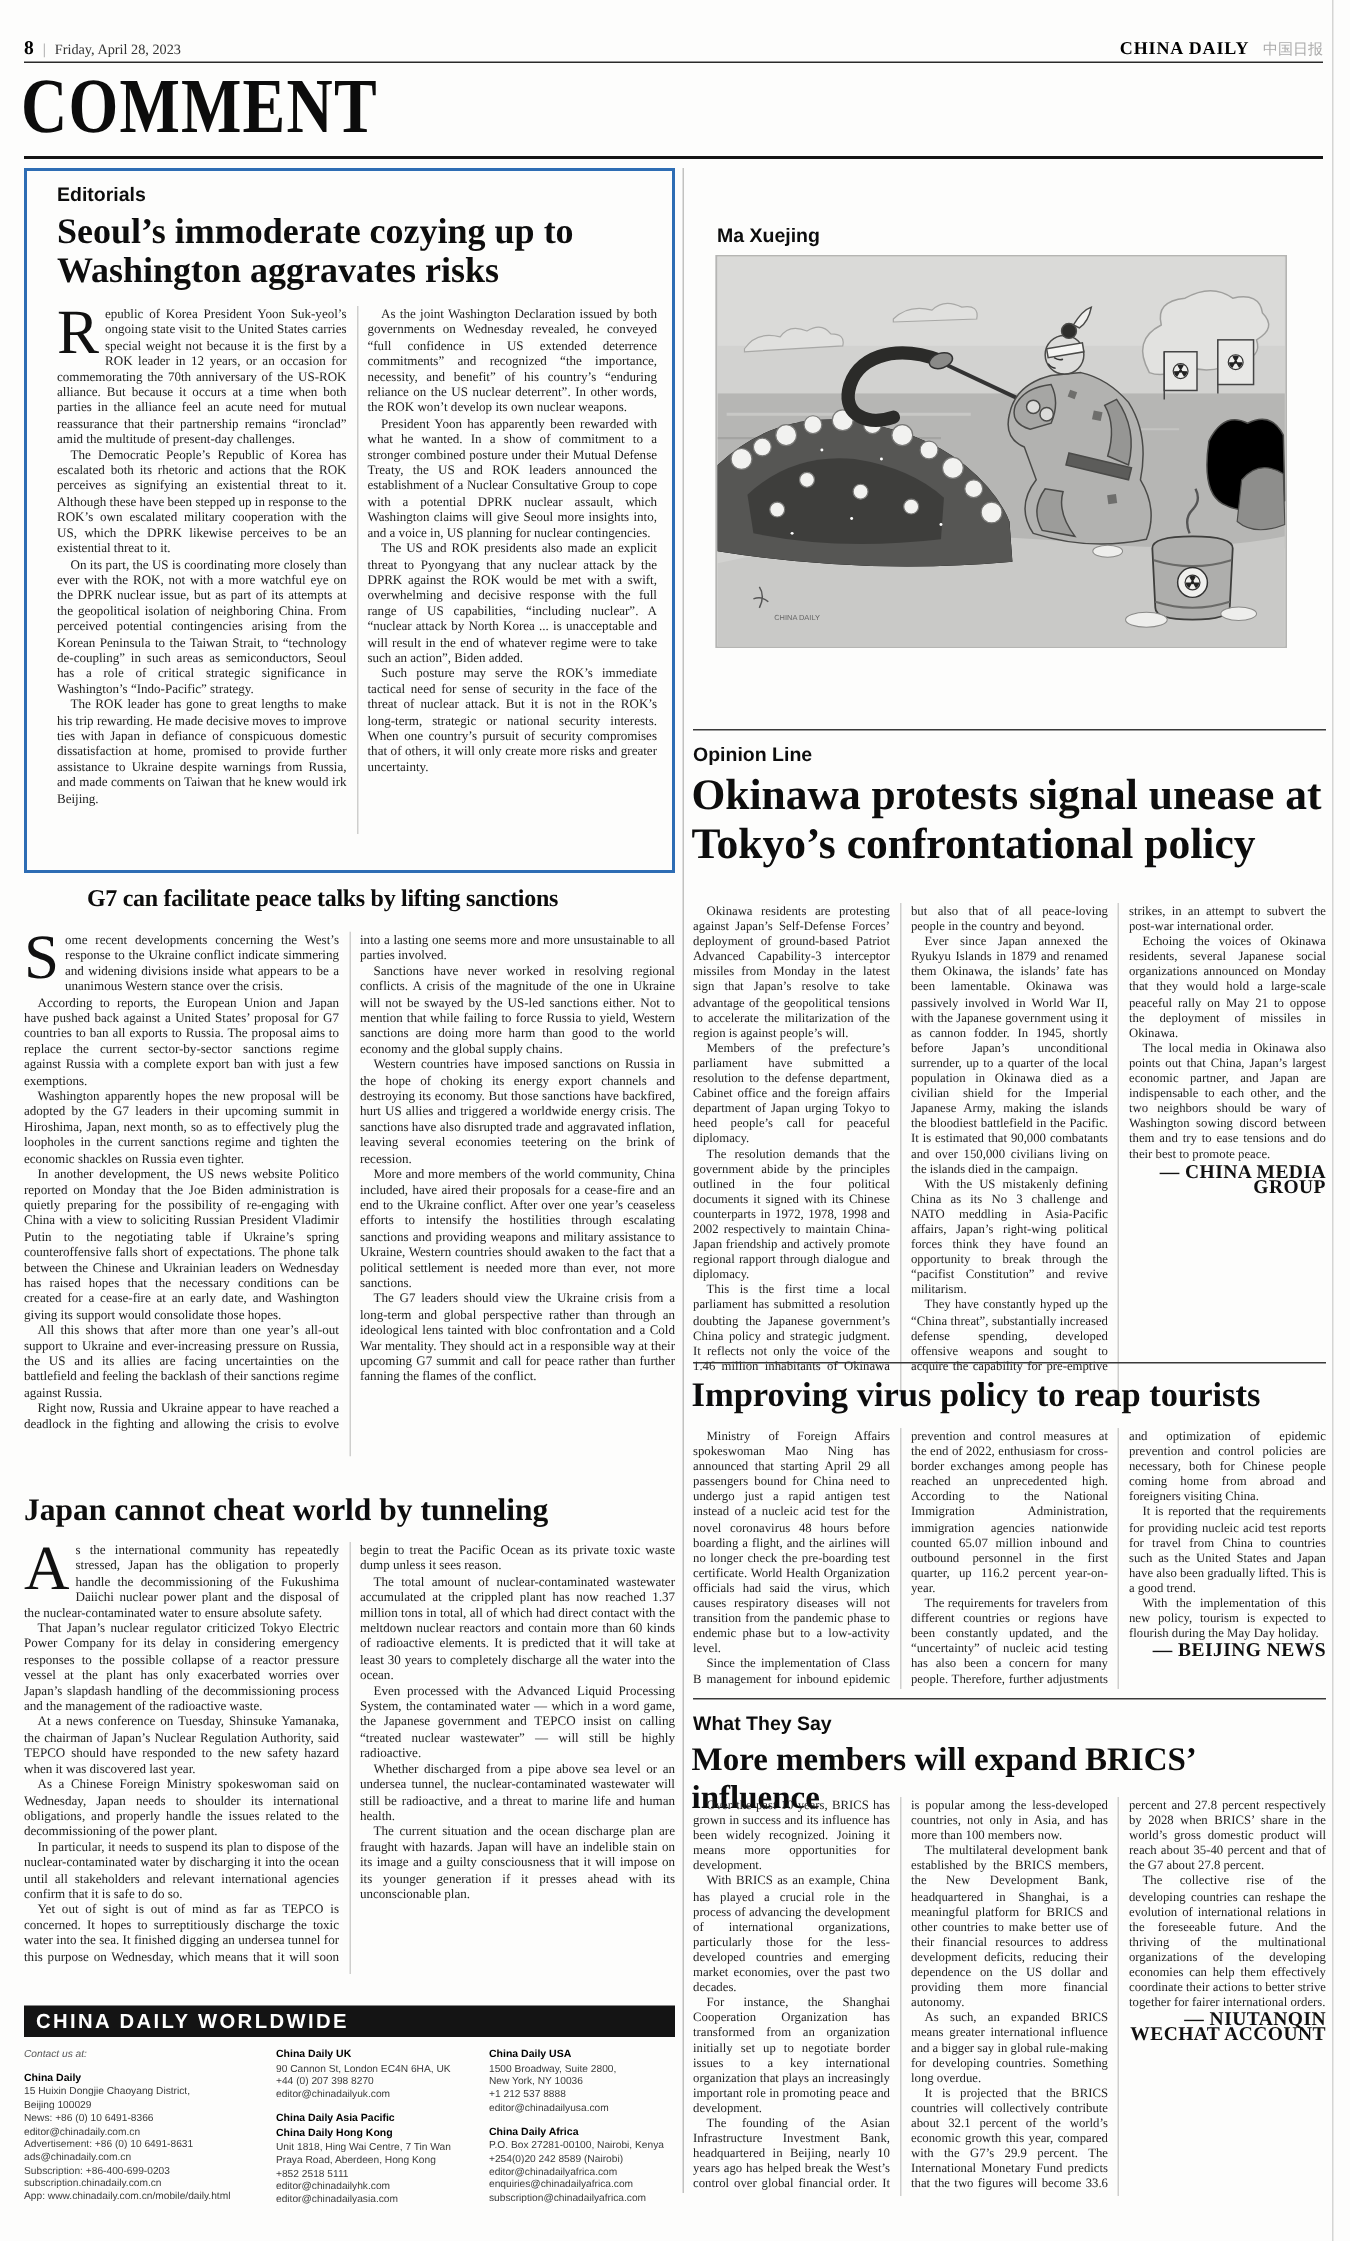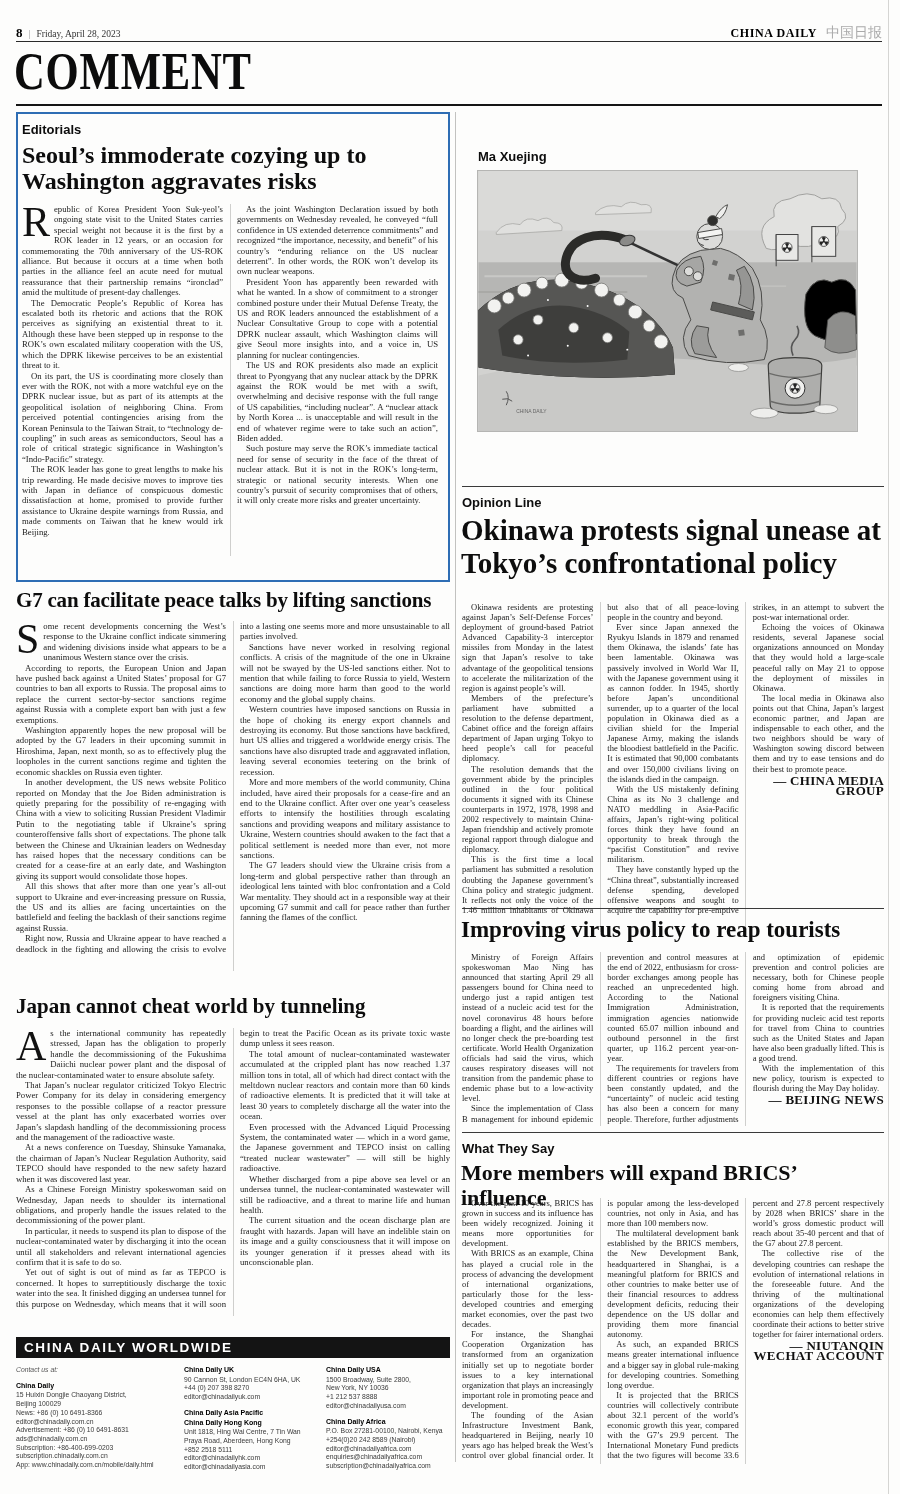--- a/index.html
+++ b/index.html
@@ -11,21 +11,21 @@
   }
   .page-edge { position:absolute; top:0; bottom:0; right:11px; width:1px; background:#d5d5d3; }
 
   
   .hdr { position:absolute; left:16px; right:18px; top:23px; display:flex; justify-content:space-between; align-items:baseline; }
   .hdr-left { display:flex; align-items:baseline; gap:6px; }
   .page-num { font-weight:bold; font-size:13px; color:#000; }
   .hdr-sep { color:#999; font-size:10px; }
   .hdr-date { font-size:9.5px; color:#333; }
   .brand { font-weight:bold; font-size:12px; letter-spacing:0.6px; color:#000; font-family:"Liberation Serif", serif; }
-  .brand-cn { font-size:14px; color:#aaa; margin-left:5px; font-family:"DejaVu Sans", sans-serif; }
+  .brand-cn { font-size:10px; color:#aaa; margin-left:5px; font-family:"DejaVu Sans", sans-serif; }
   .hdr-rule { position:absolute; left:16px; right:18px; top:41px; border-top:1px solid #2a2a2a; }
 
   .masthead { position:absolute; left:14px; top:45px; font-size:52px; font-weight:bold;
     letter-spacing:1px; color:#0c0c0c; transform:scaleX(0.82); transform-origin:left; line-height:54px; }
   .masthead-rule { position:absolute; left:16px; right:18px; top:104px; border-top:2px solid #151515; }
 
   .vdivider { position:absolute; left:455px; top:112px; height:1350px; width:1px; background:#c2c2c0; }
 
   
   .kicker { font-family:"Liberation Sans", sans-serif; font-weight:bold; font-size:13px; color:#0d0d0d; }
@@ -35,27 +35,27 @@
   .cols2 { column-count:2; column-gap:14px; column-rule:1px solid #cfcfcd; font-size:8.7px; line-height:10.4px; }
   .cols3 { column-count:3; column-gap:14px; column-rule:1px solid #cfcfcd; font-size:8.5px; line-height:10.1px; }
   .cols2 p, .cols3 p, .lines p { margin:0; }
   .cols2 p, .cols3 p { text-indent:9px; }
   .cols2 p.first, .cols3 p.first { text-indent:0; }
   .dropcap { float:left; font-size:42px; line-height:33px; padding:2px 4px 0 0; color:#111; font-family:"Liberation Serif", serif; }
   .attribution { text-align:right; font-weight:bold; font-size:13px; letter-spacing:0.3px; margin-top:2px; color:#111; }
 
   
   .edit-box { position:absolute; left:16px; top:112px; width:434px; height:470px;
-    border:2px solid #2e6db4; padding:8px 10px 8px 4px; background:#fdfdfc; overflow:hidden; }
+    border:2px solid #2e6db4; padding:8px 10px 8px 20px; background:#fdfdfc; overflow:hidden; }
   .edit-box .kicker { margin-bottom:6px; }
   .seoul-title { font-size:24px; line-height:25.5px; margin-bottom:10px; }
   #seoul-body { height:352px; }
 
   .g7 { position:absolute; left:16px; top:588px; width:434px; }
-  .g7-title { font-size:21px; line-height:24px; letter-spacing:-0.2px; margin-bottom:9px; }
+  .g7-title { font-size:16px; line-height:24px; letter-spacing:-0.2px; margin-bottom:9px;margin-left:42px; }
   #g7-body { height:350px; }
 
   .japan { position:absolute; left:16px; top:993px; width:434px; }
   .japan-title { font-size:21px; line-height:26px; margin-bottom:9px; }
   #japan-body { height:288px; }
 
   
   .worldwide-bar { position:absolute; left:16px; top:1337px; width:434px; height:21px; background:#141414;
     color:#fff; font-family:"Liberation Sans", sans-serif; font-weight:bold; font-size:13.5px;
     letter-spacing:1.6px; line-height:21px; padding-left:8px; }

